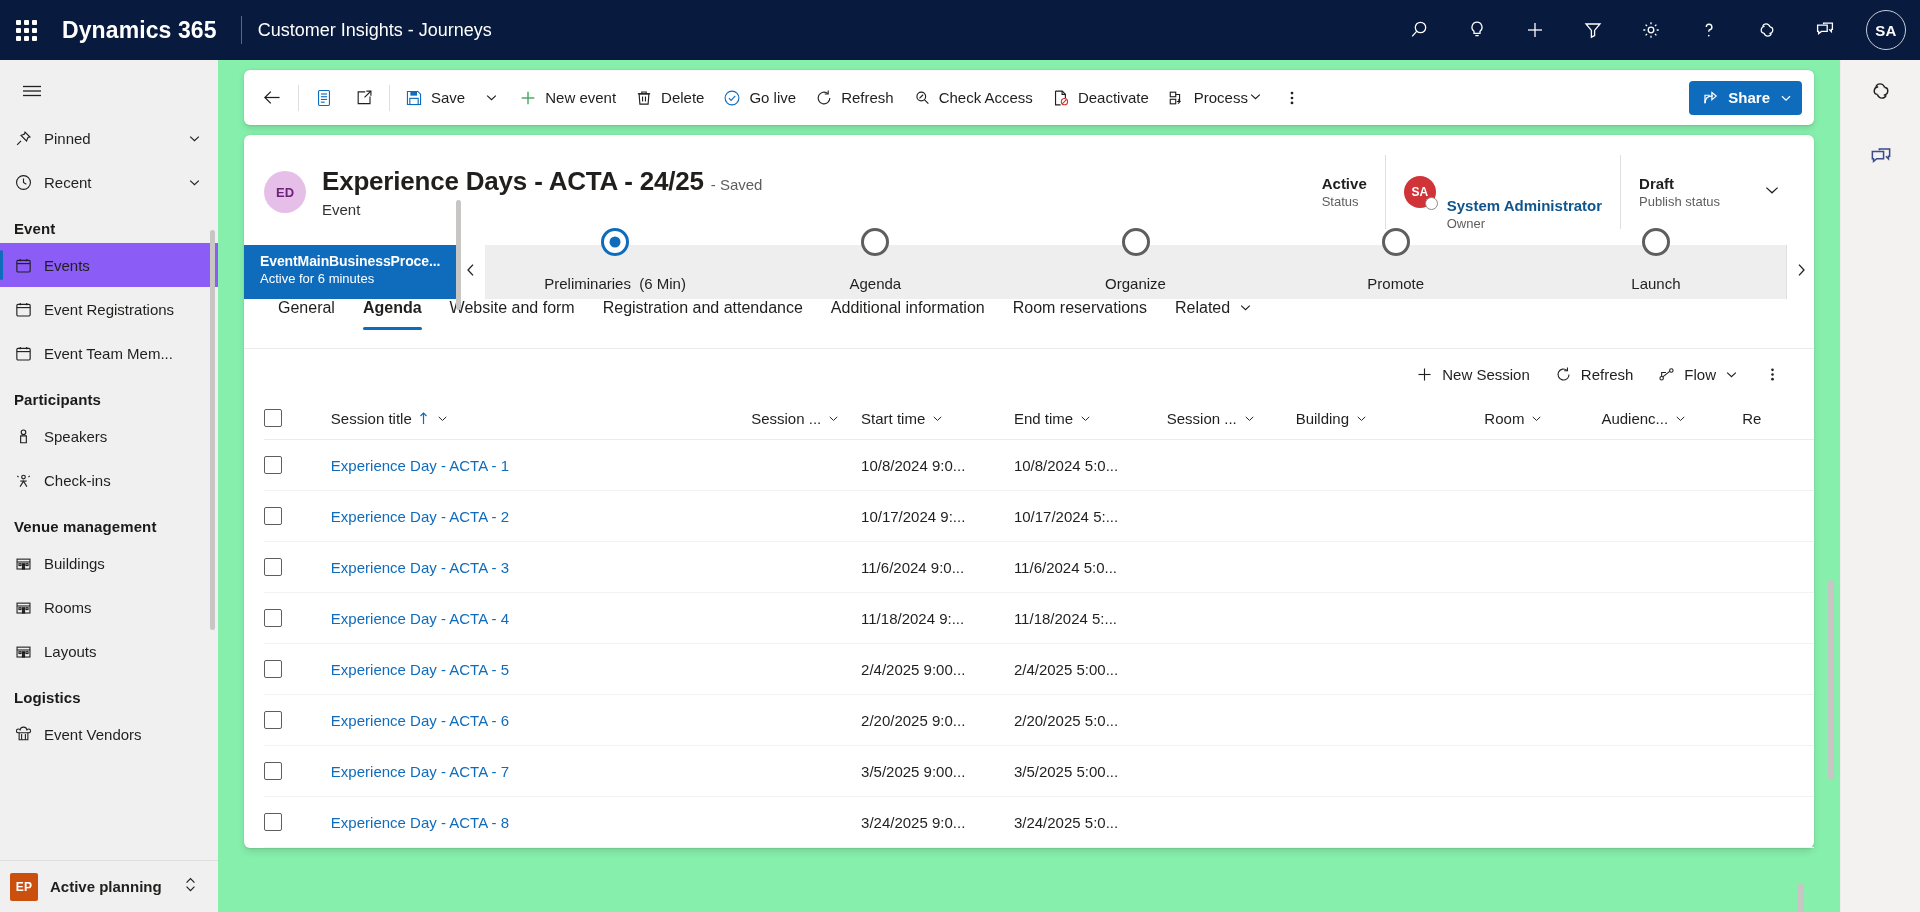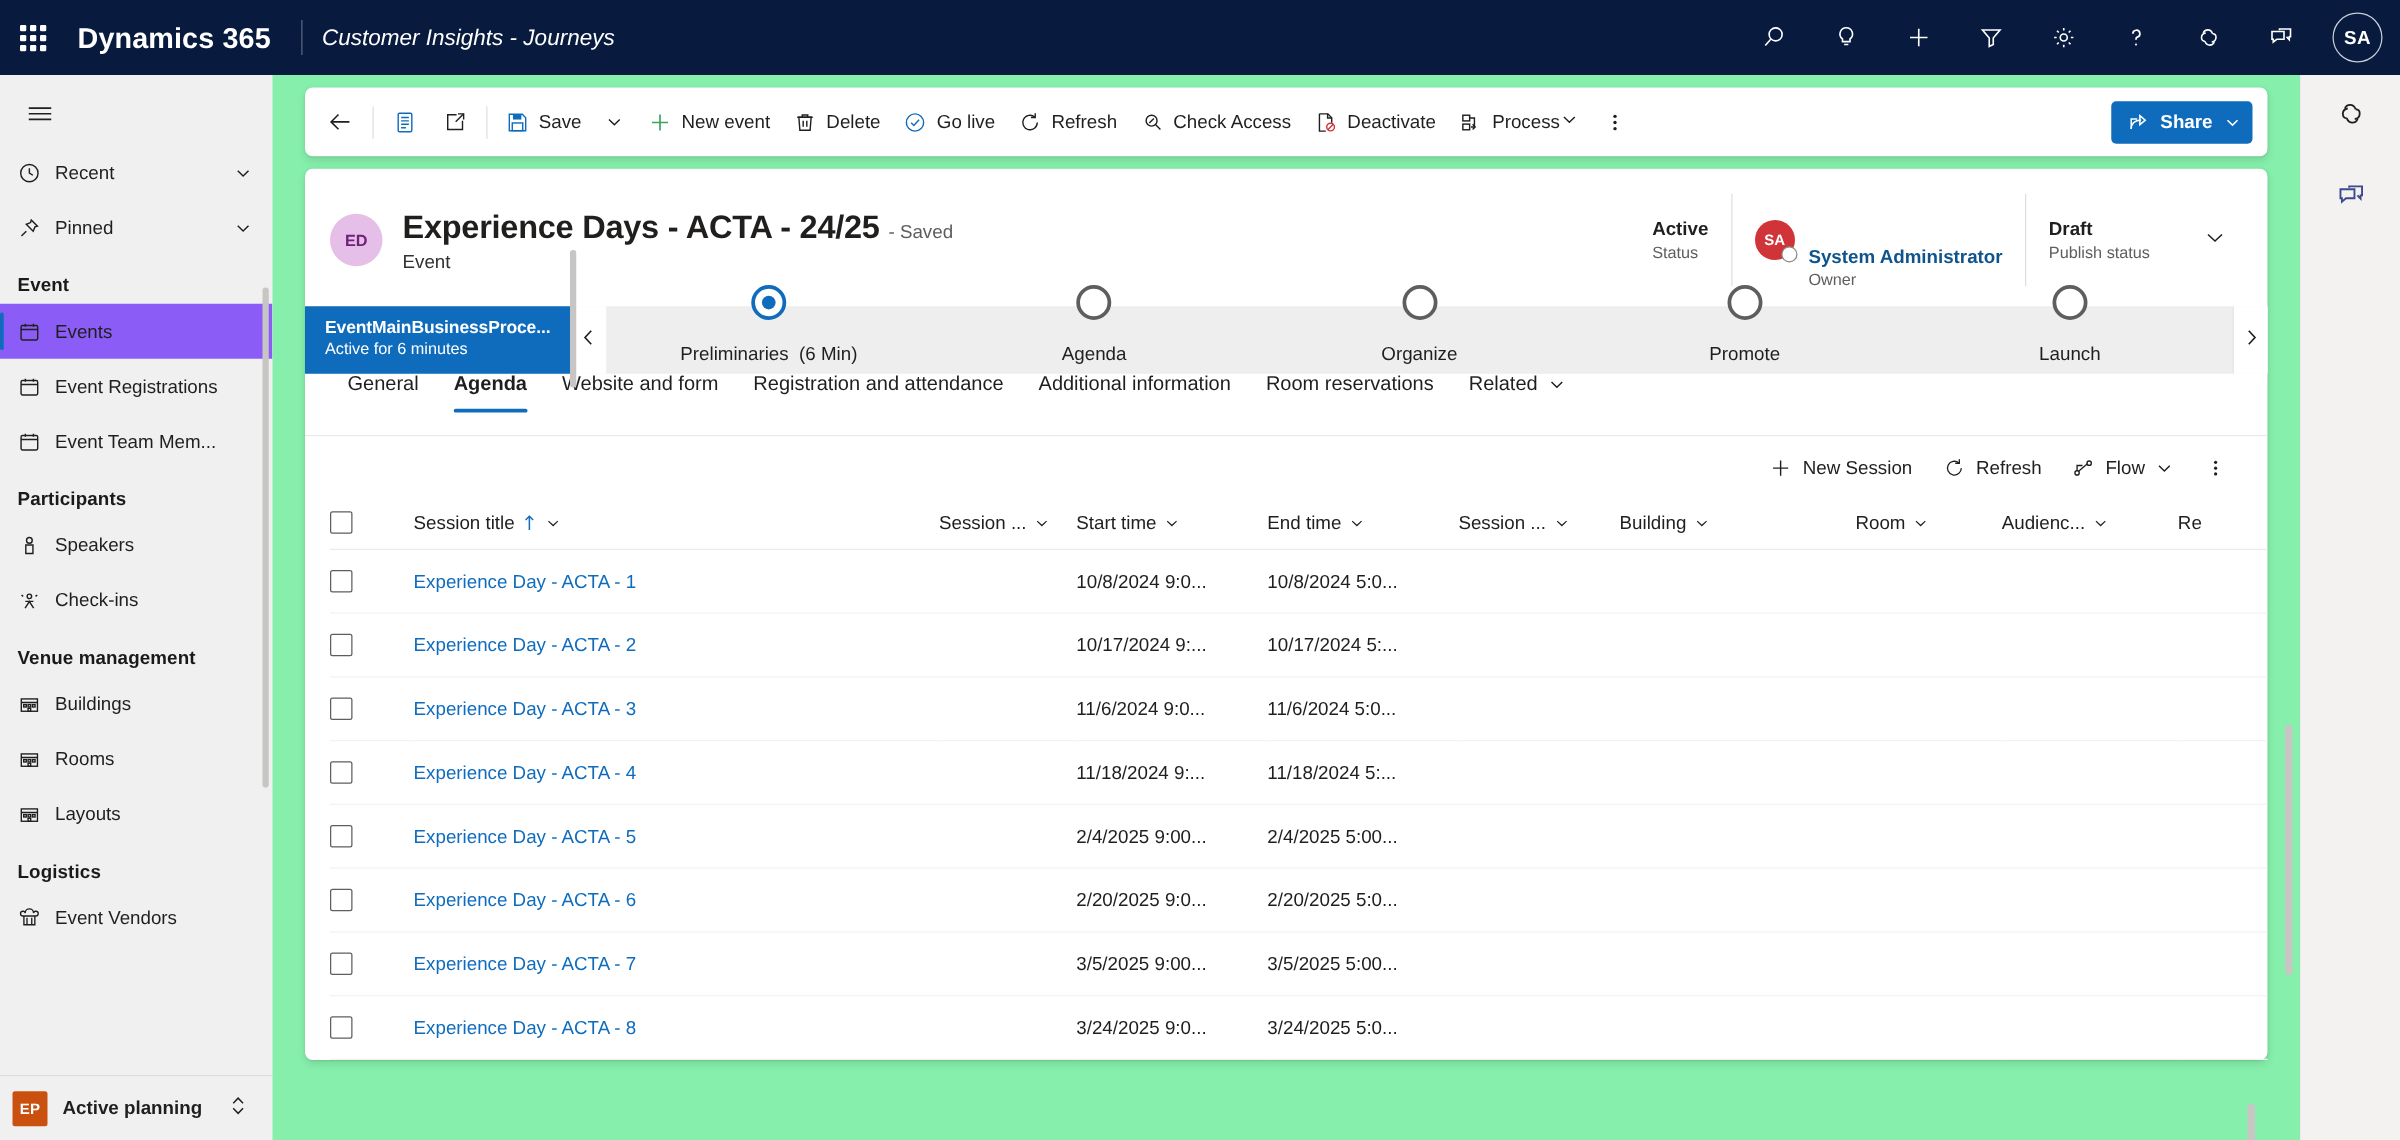--- a/index.html
+++ b/index.html
@@ -22,21 +22,21 @@
     width: 52px; height: 60px; display: flex; align-items: center; justify-content: center;
     cursor: pointer;
   }
   .waffle-grid { display: grid; grid-template-columns: repeat(3, 5px); gap: 3px; }
   .waffle-grid i { width: 5px; height: 5px; background: #ffffff; border-radius: 1px; display: block; }
   .brand {
     color: #ffffff; font-size: 23px; font-weight: 600; letter-spacing: .1px;
     padding: 0 8px 0 10px; cursor: pointer; white-space: nowrap;
   }
   .brand-sep { width: 1px; height: 28px; background: #5a6781; margin: 0 16px; }
-  .appname { color: #ffffff; font-size: 18px; font-weight: 400; white-space: nowrap; cursor: pointer; font-style: italic; }
+  .appname { color: #ffffff; font-size: 18px; font-weight: 400; white-space: nowrap; cursor: pointer; }
   .topnav-right { margin-left: auto; display: flex; align-items: center; padding-right: 14px; }
   .tnbtn {
     width: 58px; height: 60px; display: flex; align-items: center; justify-content: center;
     cursor: pointer;
   }
   .tnbtn svg { display: block; }
   .avatar-top {
     width: 40px; height: 40px; border-radius: 50%; border: 1.5px solid #c7cdd9;
     color: #ffffff; font-size: 15px; font-weight: 600;
     display: flex; align-items: center; justify-content: center;
@@ -338,40 +338,40 @@
       <svg width="22" height="22" viewBox="0 0 22 22" fill="none" stroke="#201f1e" stroke-width="1.3">
         <line x1="2" y1="6.5" x2="20" y2="6.5"></line>
           <line x1="2" y1="11" x2="20" y2="11"></line>
           <line x1="2" y1="15.5" x2="20" y2="15.5"></line>
       </svg>
     </div>
 
     <div class="sb-item">
       <span class="sb-ico">
         <svg width="19" height="19" viewBox="0 0 20 20" fill="none" stroke="#201f1e" stroke-width="1.2">
-          <circle cx="10" cy="10" r="7.3"></circle>
-            <path d="M10 5.8V10l3 1.8"></path>
-        </svg>
-      </span>
-      <span class="sb-label">Recent</span>
+          <path d="M11.6 3.2l5.2 5.2-2.1.6-1.5 3.6-5.8-5.8 3.6-1.5z"></path>
+            <line x1="7.4" y1="12.6" x2="3.3" y2="16.7"></line>
+        </svg>
+      </span>
+      <span class="sb-label">Pinned</span>
       <span class="sb-chev">
         <svg width="15" height="15" viewBox="0 0 16 16" fill="none" stroke="#201f1e" stroke-width="1.25">
           <path d="M3.4 6l4.6 4.4L12.6 6"></path>
         </svg>
       </span>
     </div>
 
     <div class="sb-item">
       <span class="sb-ico">
         <svg width="19" height="19" viewBox="0 0 20 20" fill="none" stroke="#201f1e" stroke-width="1.2">
-          <path d="M11.6 3.2l5.2 5.2-2.1.6-1.5 3.6-5.8-5.8 3.6-1.5z"></path>
-            <line x1="7.4" y1="12.6" x2="3.3" y2="16.7"></line>
-        </svg>
-      </span>
-      <span class="sb-label">Pinned</span>
+          <circle cx="10" cy="10" r="7.3"></circle>
+            <path d="M10 5.8V10l3 1.8"></path>
+        </svg>
+      </span>
+      <span class="sb-label">Recent</span>
       <span class="sb-chev">
         <svg width="15" height="15" viewBox="0 0 16 16" fill="none" stroke="#201f1e" stroke-width="1.25">
           <path d="M3.4 6l4.6 4.4L12.6 6"></path>
         </svg>
       </span>
     </div>
 
     <div class="sb-group">Event</div>
     <div class="sb-item selected">
       <span class="sb-ico">

